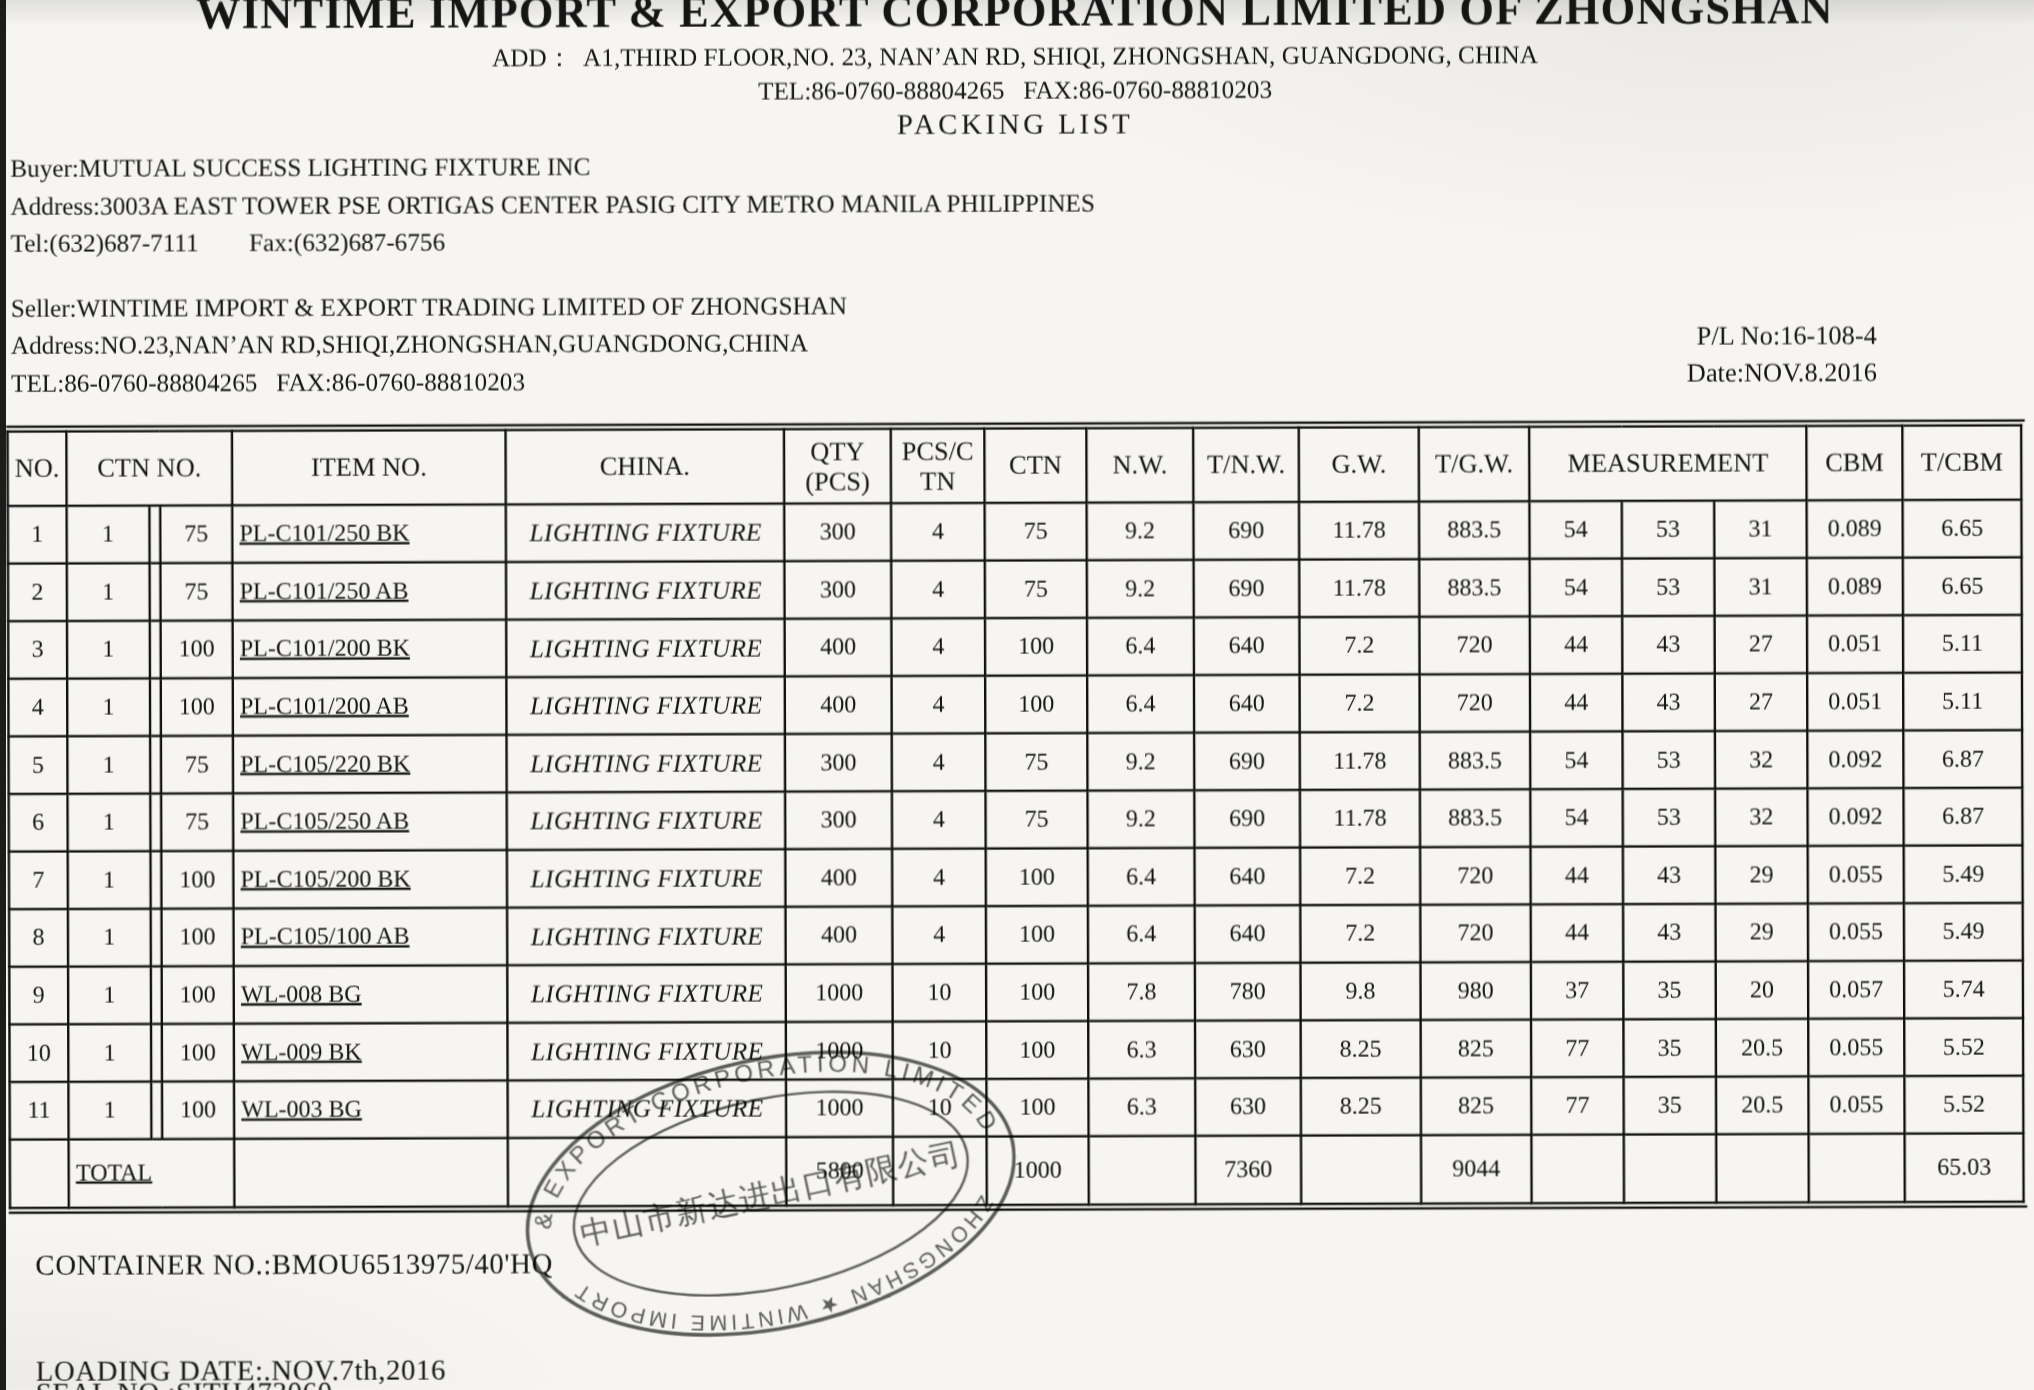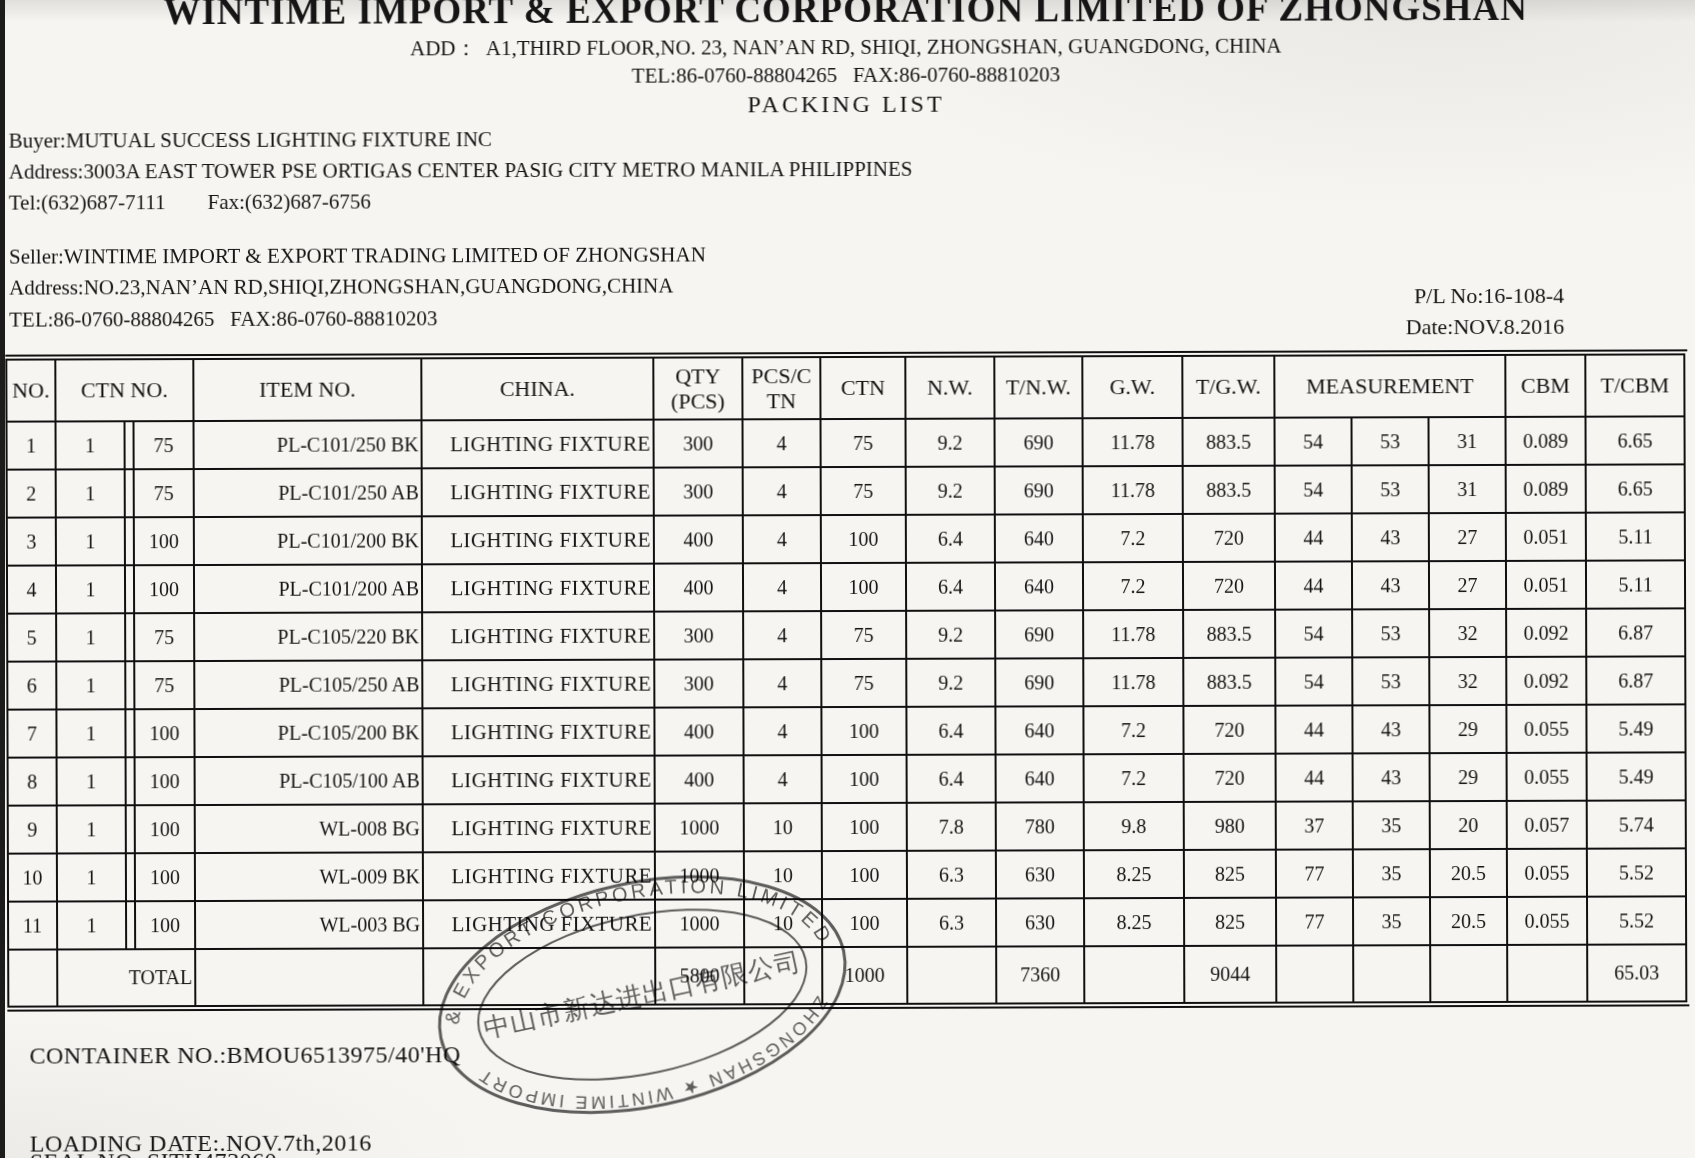--- a/index.html
+++ b/index.html
@@ -14,40 +14,40 @@
     color:#151515;
   }
   .scan-edge{position:absolute;left:0;top:0;width:5px;height:100%;background:#1c1c1c;z-index:5;}
   .page{position:absolute;inset:0;transform:rotate(-0.18deg);}
   .center{width:100%;text-align:center;position:absolute;left:0;}
   .company-title{top:-12px;font-size:37px;font-weight:bold;letter-spacing:1px;white-space:nowrap;}
   .add-line{top:33px;font-size:21px;white-space:pre-wrap;}
   .telfax-line{top:63px;font-size:21px;white-space:pre-wrap;}
   .doc-title{top:91px;font-size:24px;letter-spacing:3px;}
   .info{position:absolute;left:10px;font-size:21px;white-space:pre-wrap;}
-  .refs{position:absolute;right:130px;text-align:right;font-size:22px;margin-top:16px;}
+  .refs{position:absolute;right:130px;text-align:right;font-size:22px;}
   .refs div{line-height:31px;}
   
   .tbl-wrap{
     position:absolute;left:6px;top:352px;width:1682px;
     border-top:2px solid #101010;border-bottom:2px solid #101010;
     padding:2px 0;box-sizing:border-box;
   }
   table{border-collapse:collapse;table-layout:fixed;width:1678px;}
   th,td{
     border:2px solid #101010;text-align:center;vertical-align:middle;
     font-family:"Liberation Serif", serif;color:#141414;
     overflow:hidden;padding:0 2px;box-sizing:border-box;
   }
   th{font-size:22px;font-weight:normal;height:62px;line-height:1.15;}
   td{font-size:20px;}
   tbody tr{height:48px;}
   tr.total-row{height:57px;}
-  td.al{text-align:right;padding-left:18px;}
-  td.spec{text-align:right;padding-left:3px;font-size:21px;letter-spacing:0.4px;white-space:nowrap;}
+  td.al{text-align:left;padding-left:5px;text-decoration:underline;}
+  td.spec{text-align:center;padding-left:3px;font-size:21px;letter-spacing:0.4px;white-space:nowrap;font-style:italic;}
   
   .stamp{position:absolute;left:423px;top:870px;width:436px;height:248px;z-index:4;
          mix-blend-mode:multiply;opacity:0.82;filter:blur(0.5px);}
   .footer-line{position:absolute;left:28px;font-size:24px;letter-spacing:0.5px;}
 </style>
 </head>
 <body>
 
 <div class="scan-edge"></div>
 

